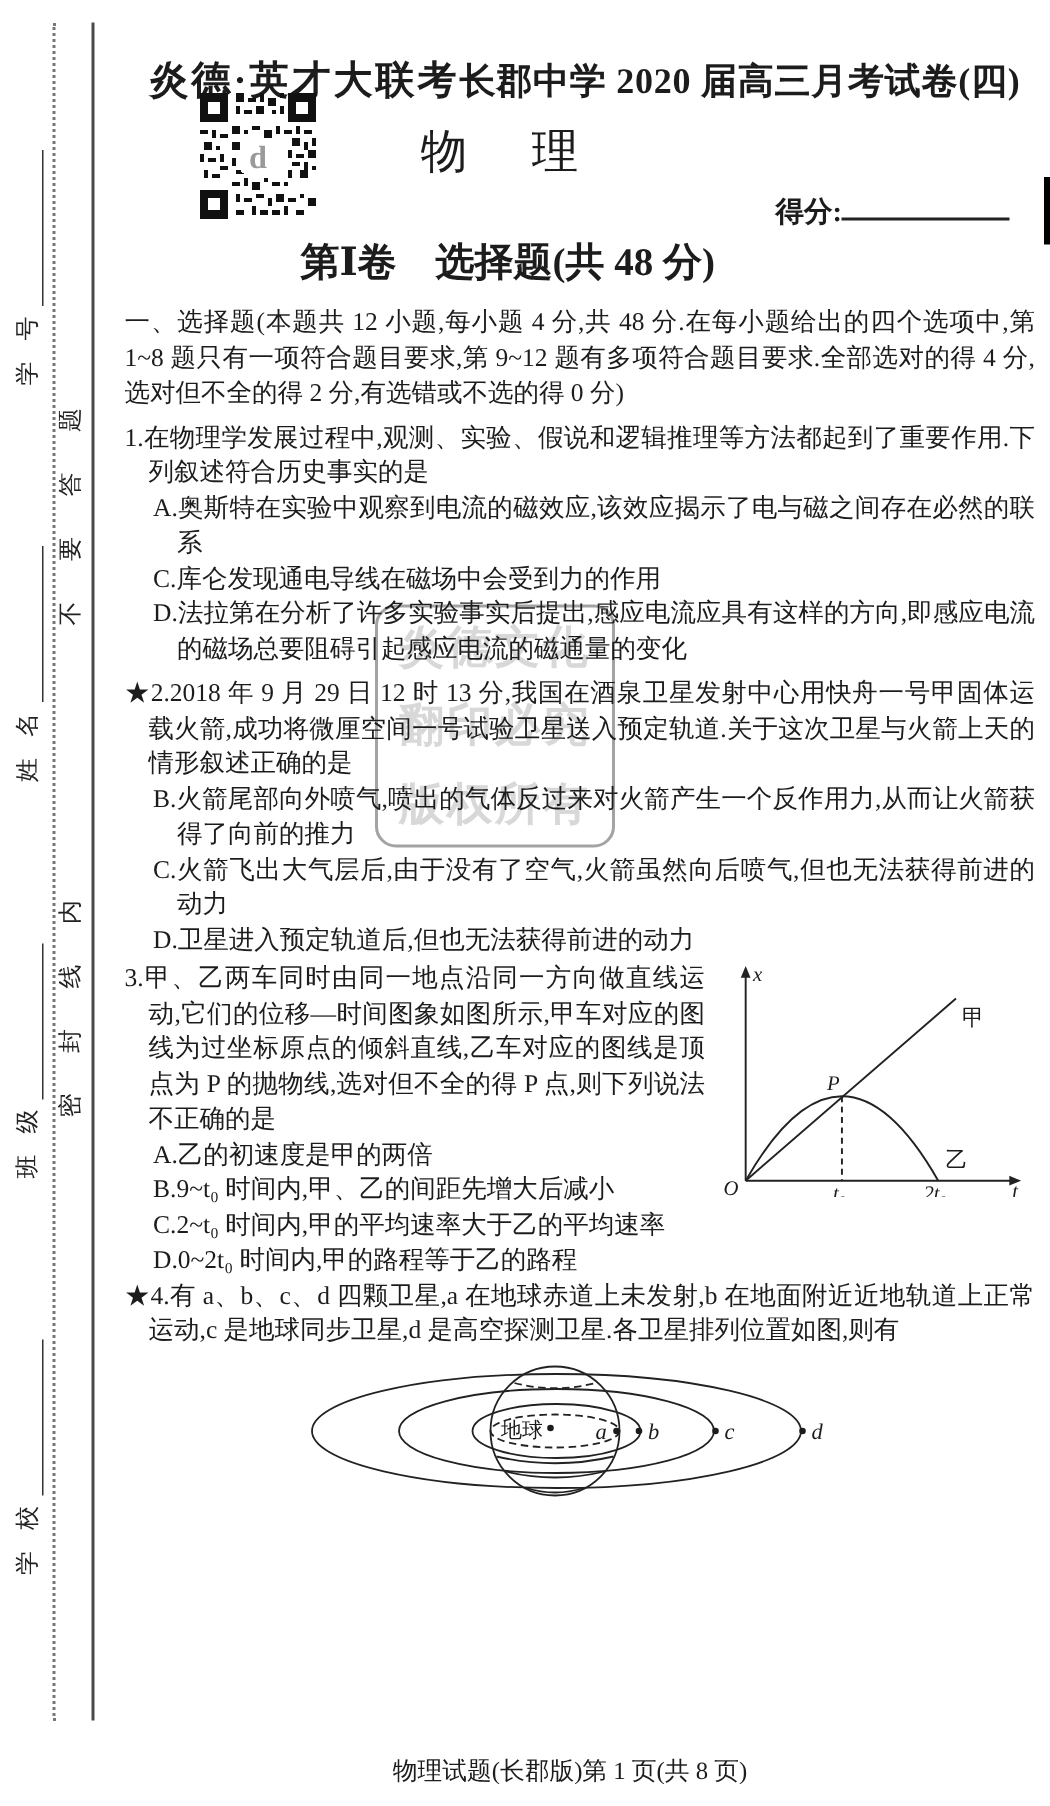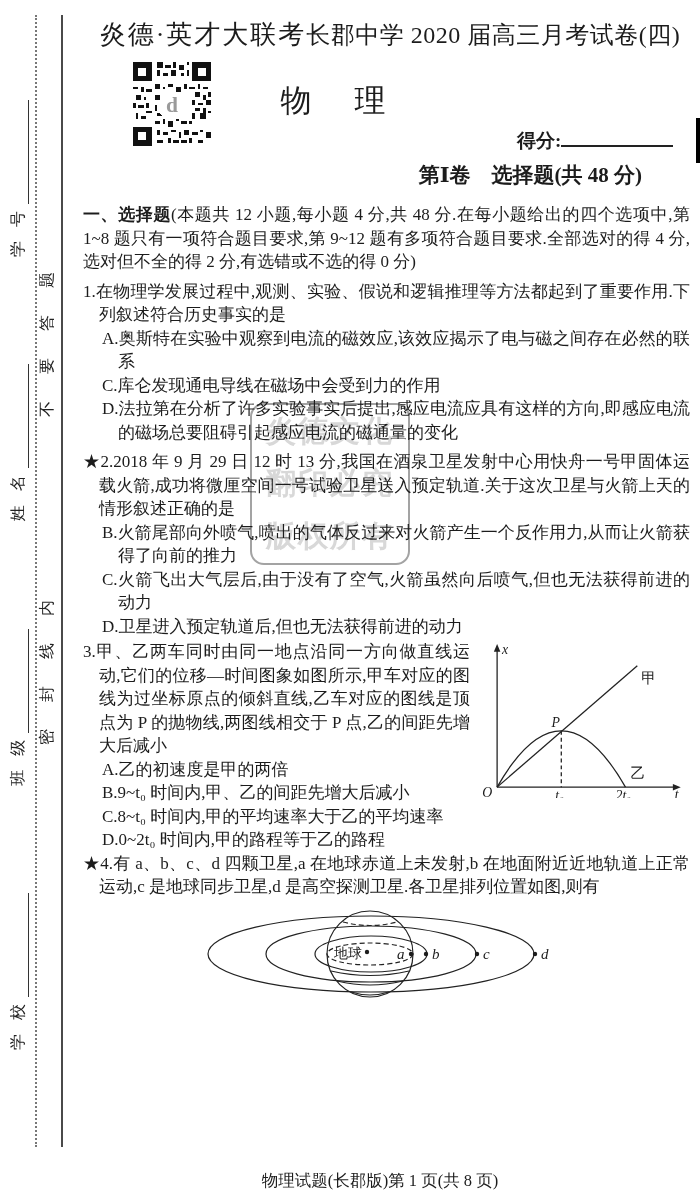--- a/index.html
+++ b/index.html
@@ -9,42 +9,42 @@
   .v-dotted{position:absolute;left:35px;top:15px;height:1132px;width:0;border-left:2px dotted #777;}
   .v-solid{position:absolute;left:61px;top:15px;height:1132px;width:2px;background:#4a4a4a;}
   .fields{position:absolute;left:-458px;top:563px;width:950px;height:24px;transform:rotate(-90deg);
           display:flex;justify-content:space-between;align-items:flex-end;font-size:16px;color:#222;}
   .field{display:flex;align-items:flex-end;letter-spacing:5px;white-space:nowrap;}
   .field .blank{display:inline-block;width:104px;height:15px;border-bottom:1.6px solid #333;margin-left:2px;}
   .seal{position:absolute;left:-201px;top:483px;width:500px;height:24px;transform:rotate(-90deg);
         display:flex;justify-content:space-between;font-size:16px;color:#222;}
   .seal span{letter-spacing:27px;white-space:nowrap;}
   
-  .header-title{position:absolute;top:17px;left:390px;transform:translateX(-50%);white-space:nowrap;
-                font-size:24px;font-weight:normal;letter-spacing:.5px;}
+  .header-title{position:absolute;top:36px;left:390px;transform:translateX(-50%);white-space:nowrap;
+                font-size:24px;font-weight:bold;letter-spacing:.5px;}
   .header-title .brush{font-size:26px;letter-spacing:2px;}
   .qr{position:absolute;left:133px;top:62px;width:78px;height:84px;}
   .subject-title{position:absolute;top:80px;left:336px;transform:translateX(-50%);
                  font-size:31px;font-weight:normal;letter-spacing:6px;white-space:nowrap;}
   .score{position:absolute;top:128px;left:517px;font-size:19px;font-weight:bold;white-space:nowrap;}
   .score .score-line{display:inline-block;width:112px;height:17px;border-bottom:2px solid #222;}
   .edge-tick{position:absolute;right:0;top:118px;width:4px;height:45px;background:#000;}
   
   .watermark{position:absolute;left:250px;top:403px;width:156px;height:158px;z-index:0;
              border:2px solid #a3a3a3;border-radius:14px;display:flex;flex-direction:column;
              justify-content:space-around;align-items:center;color:#d8d8d8;font-weight:bold;
              font-size:30px;letter-spacing:2px;}
   
   .main{position:absolute;left:83px;top:161px;width:607px;z-index:1;
         font-size:17px;line-height:23.5px;text-align:justify;}
   .intro{margin:0 0 20px;}
-  .section-heading{margin:0 0 14px;line-height:28px;text-align:right;font-size:21px;
+  .section-heading{margin:0 0 14px;line-height:28px;text-align:center;font-size:26px;
                    font-weight:bold;transform:translateX(-48px);}
   .instructions{margin:0;}
-  .instructions .lead{font-weight:bold;}
+  .instructions .lead{font-weight:normal;}
   .question{margin:0;}
   .q1{margin-top:6px;} .q2{margin-top:6px;} .q3{margin-top:2px;}
   .stem{margin:0;padding-left:16px;text-indent:-16px;}
   .opt{margin:0;padding-left:35px;text-indent:-16px;}
   .q3-graph{float:right;width:212px;height:156px;margin:2px 0 2px 8px;}
   .q4-figure{display:block;width:360px;height:106px;margin:2px 0 0 111px;}
   .footer{position:absolute;top:1170px;left:380px;transform:translateX(-50%);
           font-size:16.5px;white-space:nowrap;z-index:1;}
   svg text{font-family:"Liberation Serif","DejaVu Serif",serif;}
   .var{font-style:italic;}
@@ -207,24 +207,24 @@
           <text class="var" x="23" y="12">x</text>
           <text class="var" x="198" y="159">t</text>
           <text class="var" x="3" y="157">O</text>
           <text class="var" x="73" y="86">P</text>
           <text x="164" y="42" font-size="15">甲</text>
           <text x="153" y="138" font-size="15">乙</text>
           <text class="var" x="77" y="160">t₀</text>
           <text class="var" x="138" y="160">2t₀</text>
         </g>
       </svg>
-      <p class="stem"><span>3.</span><span>甲、乙两车同时由同一地点沿同一方向做直线运动,它们的位移—时间图象如图所示,甲车对应的图线为过坐标原点的倾斜直线,乙车对应的图线是顶点为 P 的抛物线,两图线相交于 P 点,乙的间距先增大后减小</span></p>
+      <p class="stem"><span>3.</span><span>甲、乙两车同时由同一地点沿同一方向做直线运动,它们的位移—时间图象如图所示,甲车对应的图线为过坐标原点的倾斜直线,乙车对应的图线是顶点为 P 的抛物线,选对但不全的得 P 点,则下列说法不正确的是</span></p>
       <p class="opt"><span>A.</span><span>乙的初速度是甲的两倍</span></p>
       <p class="opt"><span>B.</span><span>9~t₀ 时间内,甲、乙的间距先增大后减小</span></p>
-      <p class="opt"><span>C.</span><span>8~t₀ 时间内,甲的平均速率大于乙的平均速率</span></p>
+      <p class="opt"><span>C.</span><span>2~t₀ 时间内,甲的平均速率大于乙的平均速率</span></p>
       <p class="opt"><span>D.</span><span>0~2t₀ 时间内,甲的路程等于乙的路程</span></p>
     </div>
 
     <div class="question q4">
       <p class="stem"><span>★4.</span><span>有 a、b、c、d 四颗卫星,a 在地球赤道上未发射,b 在地面附近近地轨道上正常运动,c 是地球同步卫星,d 是高空探测卫星.各卫星排列位置如图,则有</span></p>
       <svg class="q4-figure" viewBox="0 0 360 106">
         <g stroke="#222" stroke-width="1.2" fill="none">
           <ellipse cx="177" cy="53" rx="163" ry="38"></ellipse>
           <ellipse cx="177" cy="53" rx="105" ry="28"></ellipse>
           <ellipse cx="177" cy="53" rx="56" ry="18"></ellipse>

